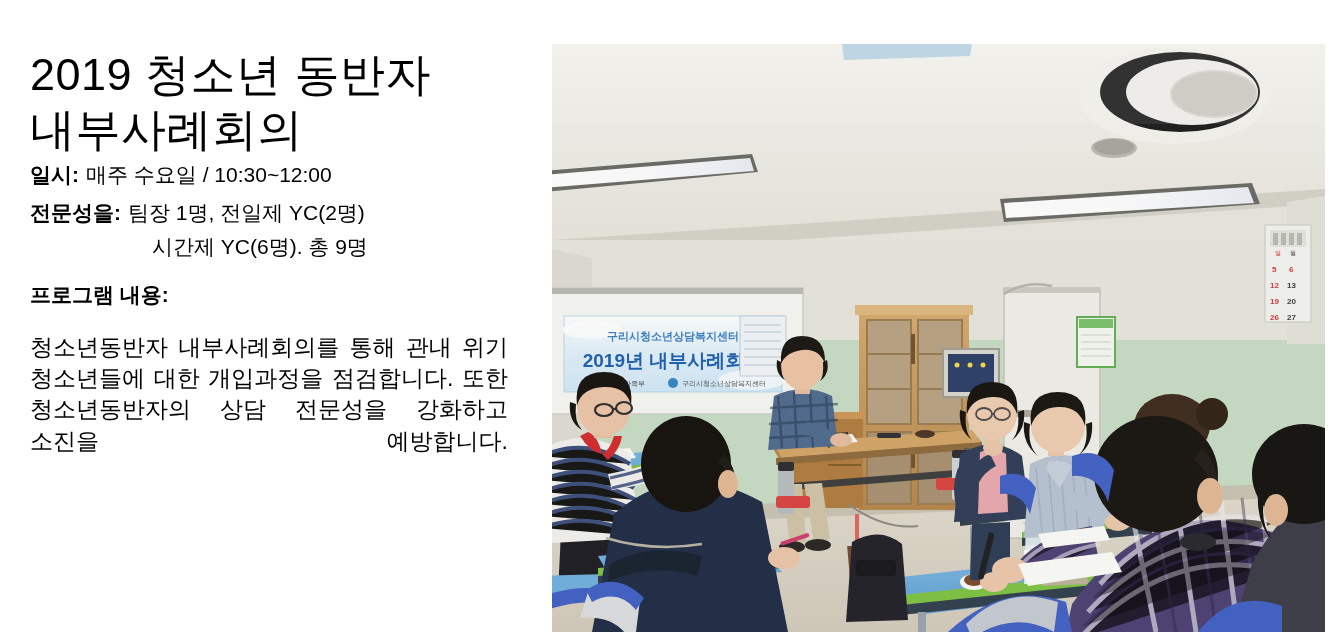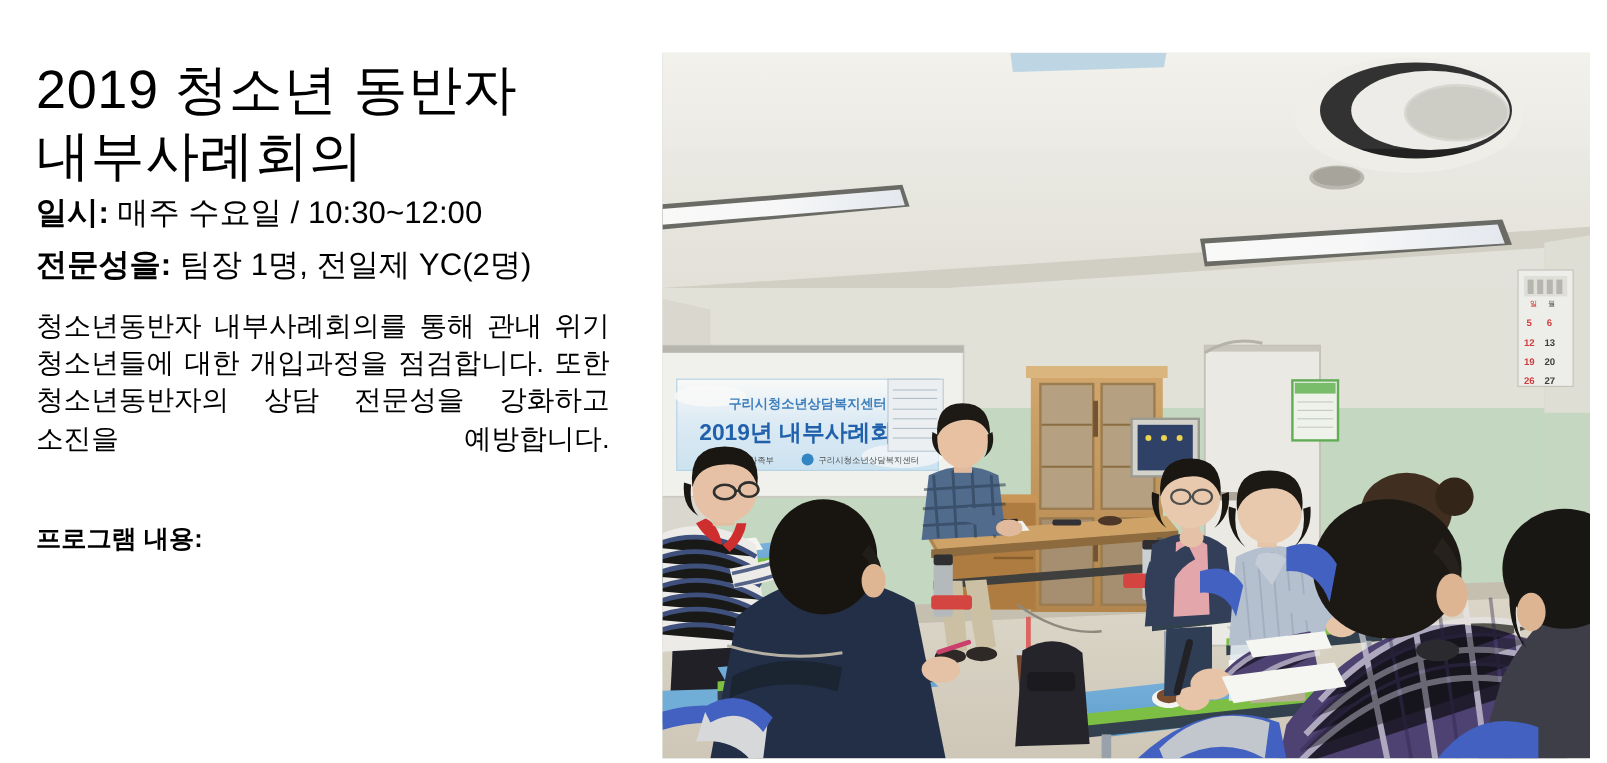--- a/index.html
+++ b/index.html
@@ -27,21 +27,21 @@
   #page-title {
     font-size: 45px;
     font-weight: 400;
     line-height: 1.22;
     letter-spacing: 0.5px;
     margin: 0 0 6px 0;
     white-space: pre-line;
   }
 
   .info-row {
-    font-size: 26px;
+    font-size: 21px;
     line-height: 1.0;
     margin: 0 0 17px 0;
     white-space: nowrap;
   }
   .info-label {
     font-weight: 700;
   }
   .info-value {
     font-weight: 400;
     margin-left: 7px;
@@ -95,24 +95,27 @@
 
   <p class="info-row">
     <span class="info-label">일시:</span><span class="info-value">매주 수요일 / 10:30~12:00</span>
   </p>
 
 
   <p class="info-row">
     <span class="info-label">전문성을:</span><span class="info-value">팀장 1명, 전일제 YC(2명)</span>
   </p>
 
+  <p class="info-row indented">
+    <span class="info-value">시간제 YC(6명). 총 9명</span>
+  </p>
+
+  <p id="program-heading">프로그램 내용:</p>
 
   <p id="program-body">청소년동반자 내부사례회의를 통해 관내 위기 청소년들에 대한 개입과정을 점검합니다. 또한 청소년동반자의 상담 전문성을 강화하고 소진을 예방합니다.</p>
-
-  <p id="program-heading">프로그램 내용:</p>
 
 </div>
 
 <div id="photo">
   <svg viewBox="0 0 773 588" preserveAspectRatio="none">
     <defs>
       <linearGradient id="ceilGrad" x1="0" y1="0" x2="0" y2="1">
         <stop offset="0%" stop-color="#f7f6f1"></stop>
         <stop offset="100%" stop-color="#e6e4dc"></stop>
       </linearGradient>

